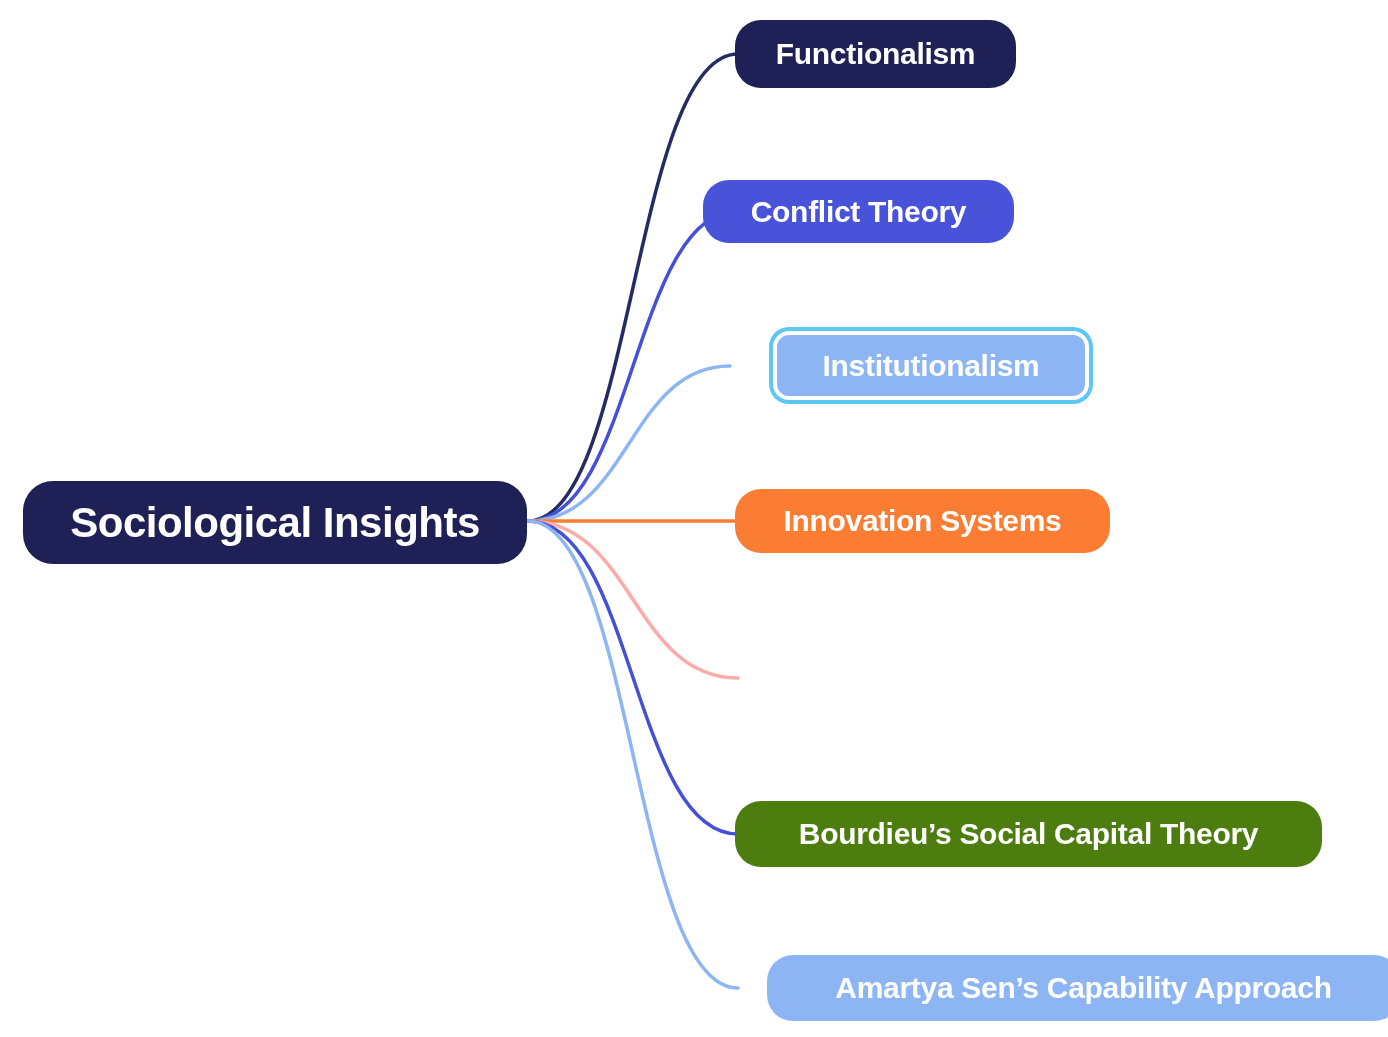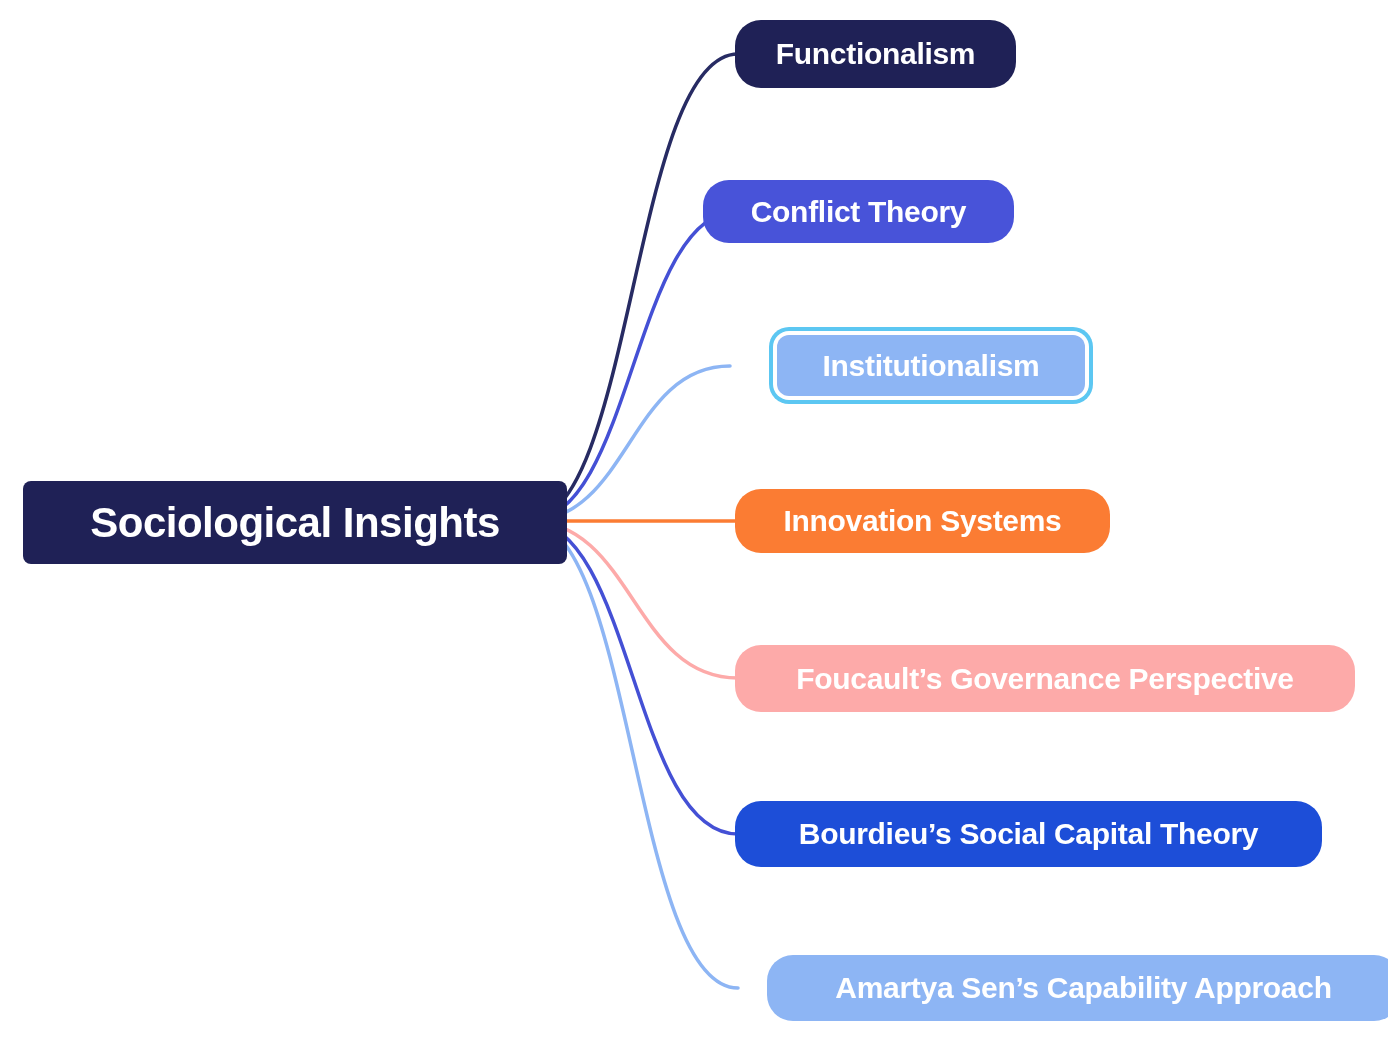--- a/index.html
+++ b/index.html
@@ -22,22 +22,22 @@
     align-items: center;
     justify-content: center;
     font-weight: 700;
     color: #ffffff;
     white-space: nowrap;
     border-radius: 26px;
     box-sizing: border-box;
     cursor: default;
   }
   .node-root {
-    left: 23px; top: 481px; width: 544px; height: 83px;
-    border-radius: 8px;
+    left: 23px; top: 481px; width: 504px; height: 83px;
+    border-radius: 30px;
     font-size: 42px;
     letter-spacing: -0.5px;
   }
   .branch { font-size: 30px; letter-spacing: -0.3px; }
   .b0 { left: 735px; top: 20px;  width: 281px; height: 68px; }
   .b1 { left: 703px; top: 180px; width: 311px; height: 63px; }
   .b2 { left: 737px; top: 335px; width: 308px; height: 61px; border-radius: 12px; margin-left: 40px; }
   .b3 { left: 735px; top: 489px; width: 375px; height: 64px; }
   .b4 { left: 735px; top: 645px; width: 620px; height: 67px; }
   .b5 { left: 735px; top: 801px; width: 587px; height: 66px; }
@@ -74,25 +74,22 @@
   </div>
 
   <div class="node branch b2 selected" style="background: rgb(141, 181, 244); color: rgb(255, 255, 255); --ring: #5cc7f2;">
     <span>Institutionalism</span>
   </div>
 
   <div class="node branch b3" style="background: rgb(251, 124, 51); color: rgb(255, 255, 255);">
     <span>Innovation Systems</span>
   </div>
 
-  <div class="node branch b4" style="background: rgb(253, 170, 169); color: rgb(255, 255, 255);">
-    <span>Foucault’s Governance Perspective</span>
-  </div>
 
-  <div class="node branch b5" style="background: #1d4ed8; color: rgb(255, 255, 255);">
+  <div class="node branch b5" style="background: #4d7c0f; color: rgb(255, 255, 255);">
     <span>Bourdieu’s Social Capital Theory</span>
   </div>
 
   <div class="node branch b6" style="background: rgb(141, 181, 244); color: rgb(255, 255, 255); margin-left: 32px;">
     <span>Amartya Sen’s Capability Approach</span>
   </div>
 
 </div>
 
 </body></html>

